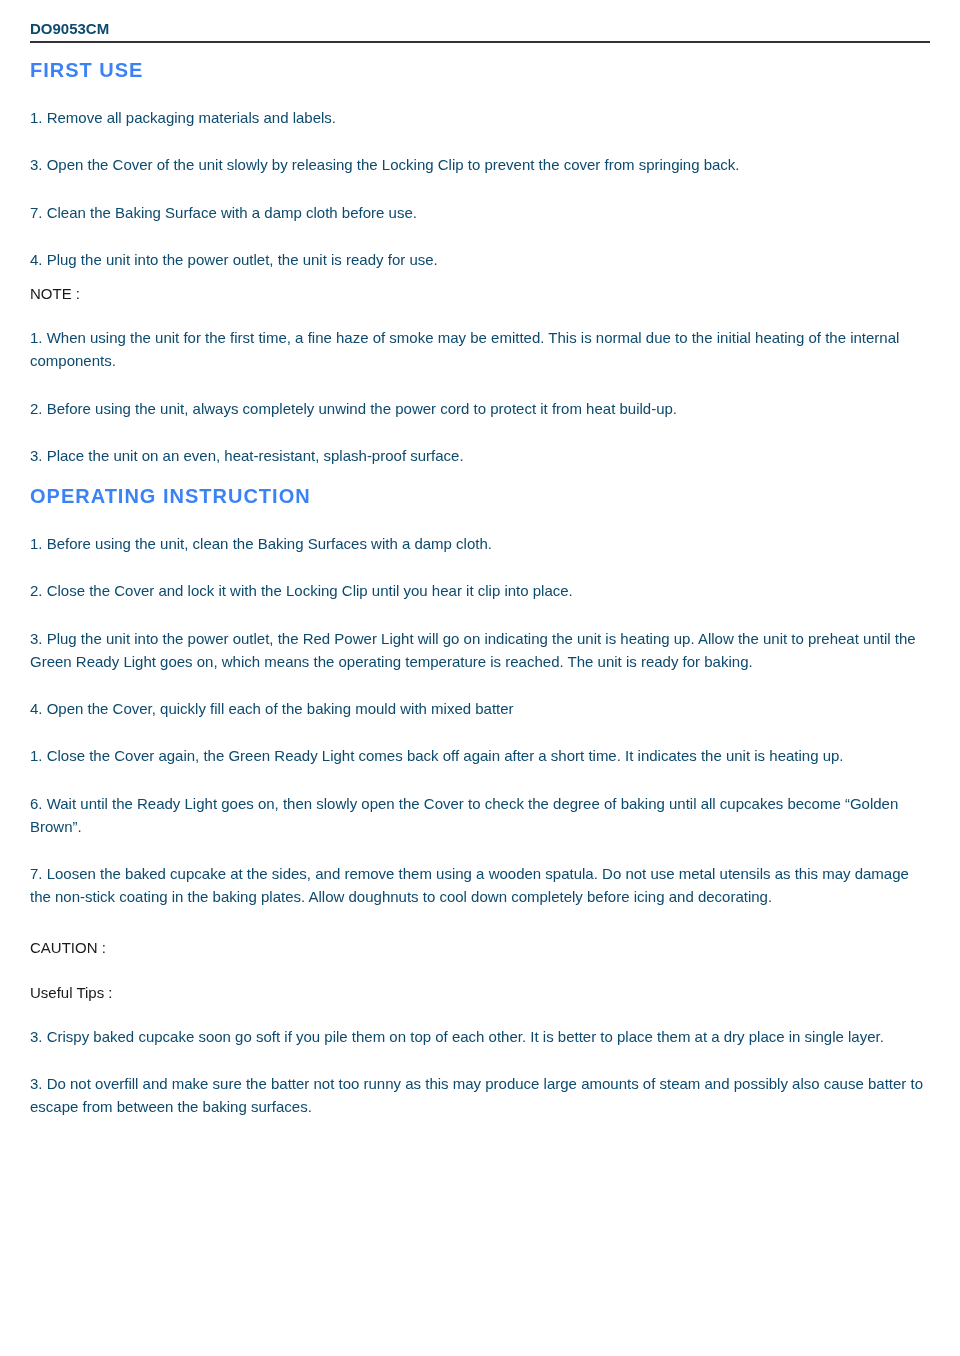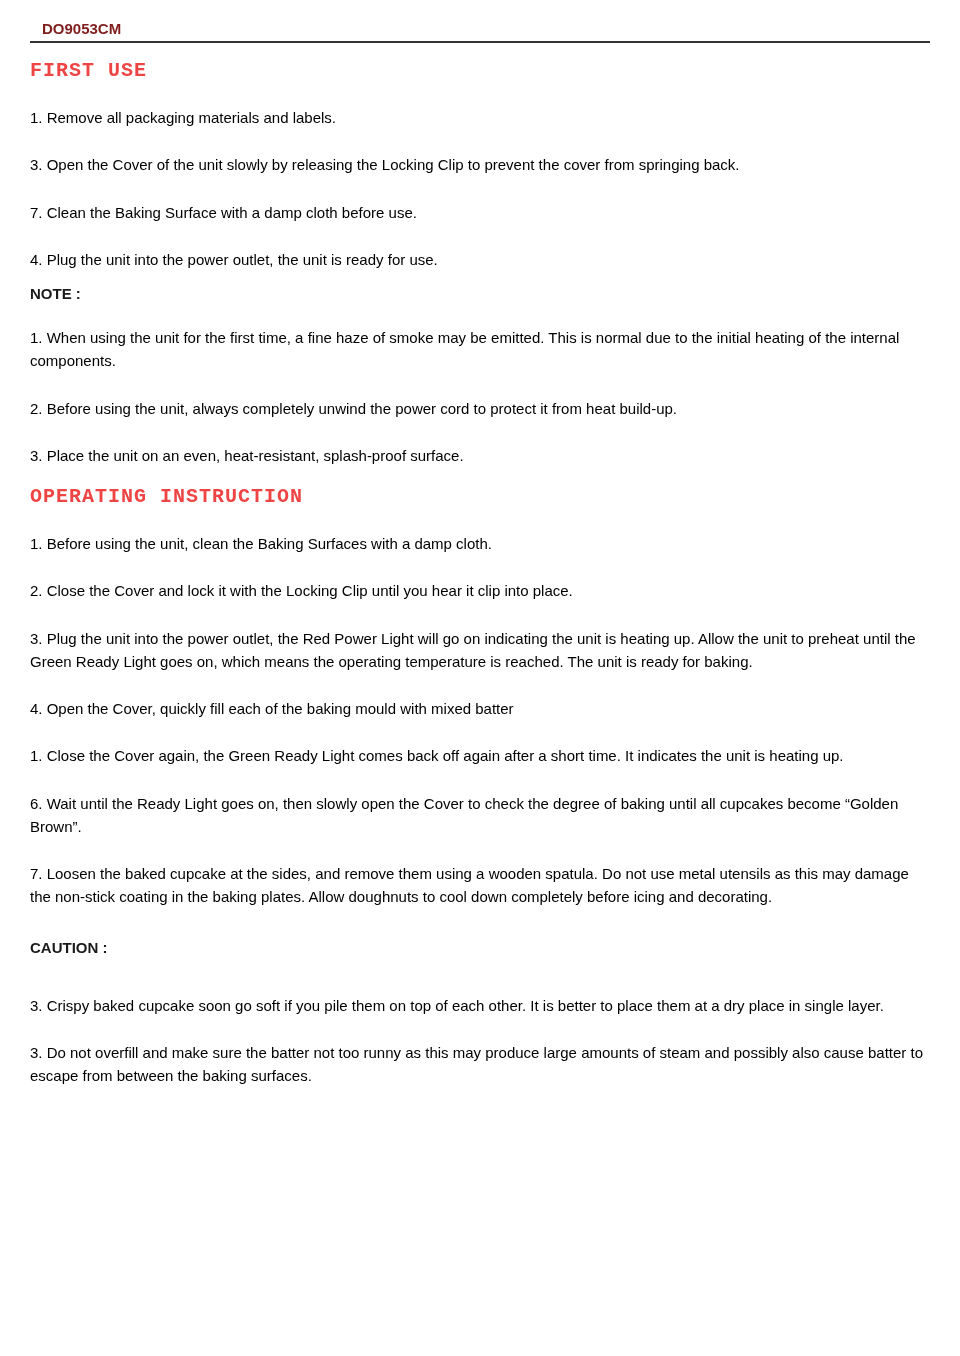--- a/index.html
+++ b/index.html
@@ -20,49 +20,48 @@
 
     .doc-header {
       border-bottom: 2px solid #333;
       padding-bottom: 4px;
       margin-bottom: 16px;
     }
 
     .doc-id {
       font-size: 15px;
       font-weight: bold;
-      color: #7f1d1d;
-      margin-left: 12px;
+      color: #0c4a6e;
     }
 
     .section-title {
-      font-family: Liberation Mono, monospace;
+      font-family: Liberation Sans, sans-serif;
       font-size: 20px;
       font-weight: 900;
       text-transform: uppercase;
       letter-spacing: 1px;
       margin-bottom: 10px;
       margin-top: 18px;
-      color: #ef4444;
+      color: #3b82f6;
     }
 
     .section-title.first {
       margin-top: 4px;
     }
 
     p, .text-block {
       line-height: 1.55;
       margin-bottom: 6px;
       font-size: 15px;
-      color: #000000;
+      color: #0c4a6e;
       margin-top: 24px;
     }
 
     .note-label, .caution-label, .tips-label {
-      font-weight: bold;
+      font-weight: normal;
       font-size: 15px;
       margin-top: 14px;
       margin-bottom: 4px;
     }
 
     .spacer {
       height: 10px;
     }
   </style>
 </head>
@@ -98,15 +97,16 @@
   <p>7. Loosen the baked cupcake at the sides, and remove them using a wooden spatula. Do not use metal utensils as this may damage the non-stick coating in the baking plates. Allow doughnuts to cool down completely before icing and decorating.</p>
 </div>
 
 <div>
   <div class="spacer"></div>
   <div class="caution-label">CAUTION :</div>
 </div>
 
 <div>
   <div class="spacer"></div>
+  <div class="tips-label">Useful Tips :</div>
   <p>3. Crispy baked cupcake soon go soft if you pile them on top of each other. It is better to place them at a dry place in single layer.</p>
   <p>3. Do not overfill and make sure the batter not too runny as this may produce large amounts of steam and possibly also cause batter to escape from between the baking surfaces.</p>
 </div>
 
 </body></html>

